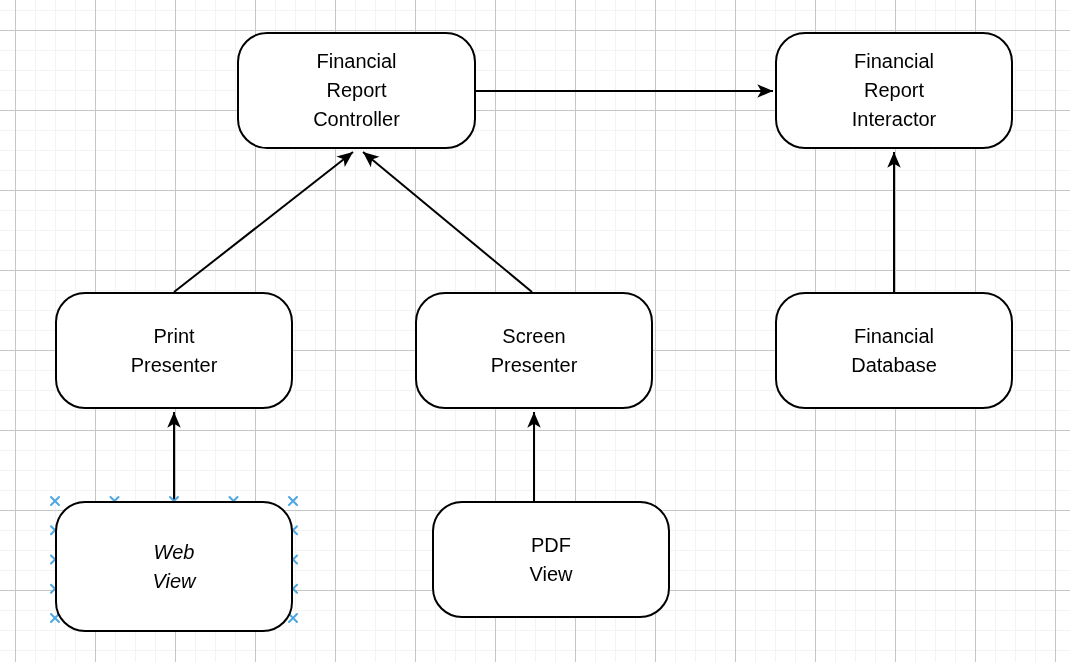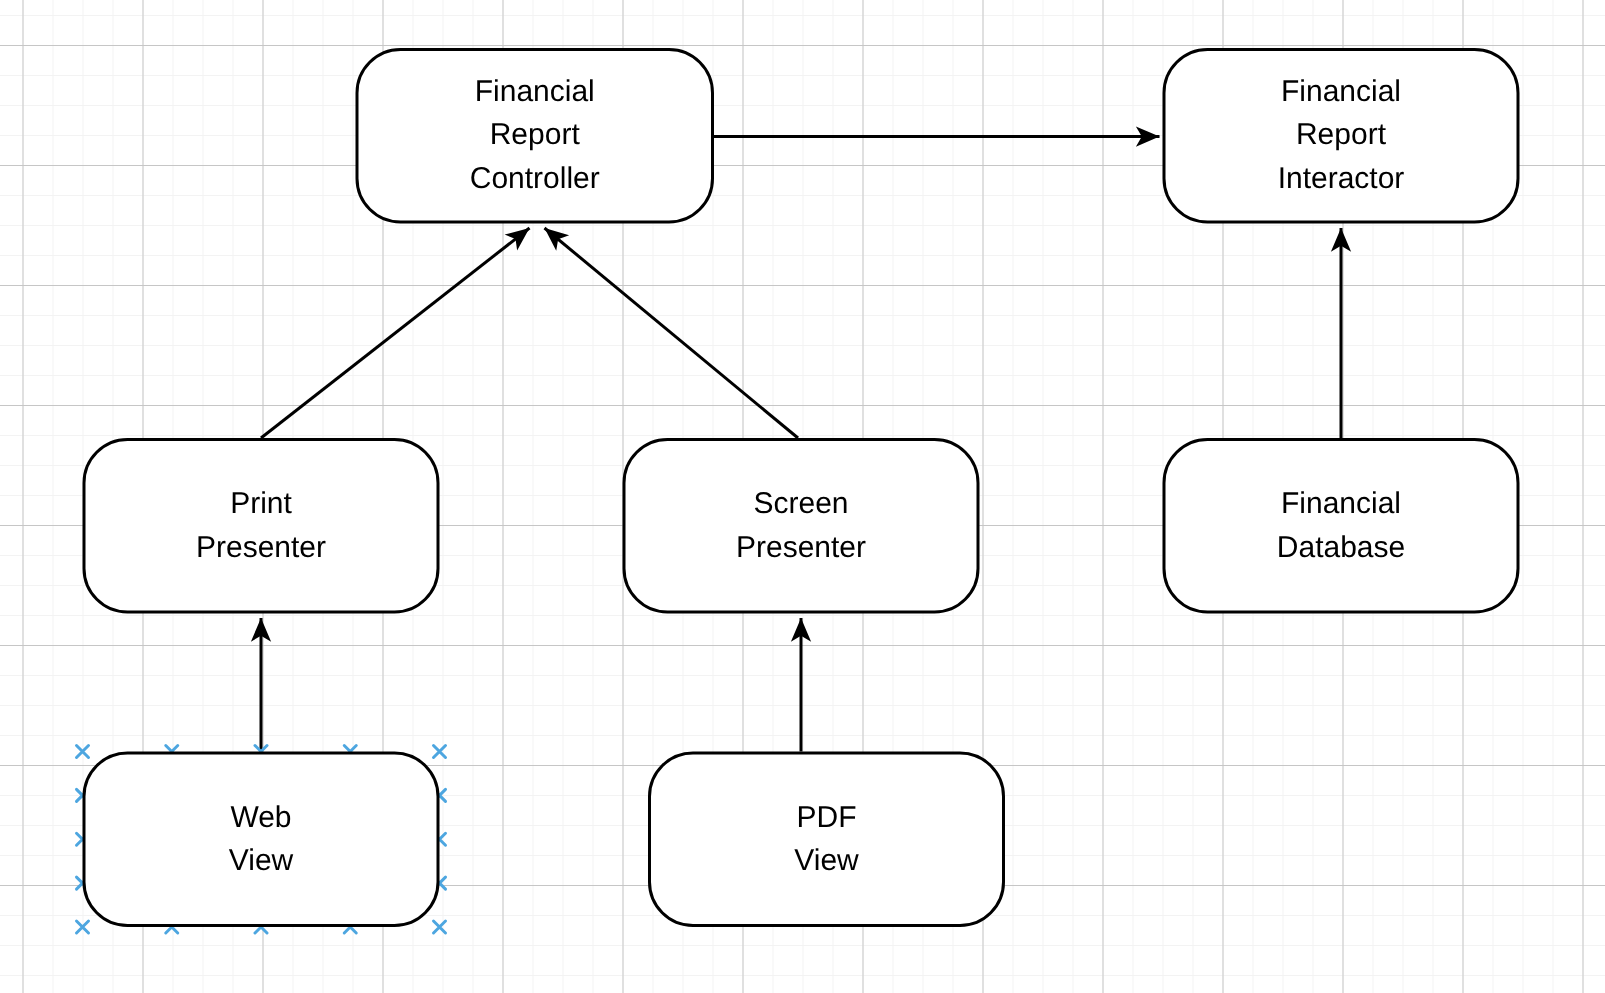--- a/index.html
+++ b/index.html
@@ -112,21 +112,21 @@
 Presenter</span>
     </div>
     <div class="node" style="left: 415px; top: 292px; width: 238px; height: 117px;">
       <span class="node-label">Screen
 Presenter</span>
     </div>
     <div class="node" style="left: 775px; top: 292px; width: 238px; height: 117px;">
       <span class="node-label">Financial
 Database</span>
     </div>
-    <div class="node" style="left: 55px; top: 501px; width: 238px; height: 117px;">
+    <div class="node" style="left: 55px; top: 501px; width: 238px; height: 131px; font-style: italic;">
       <span class="node-label">Web
 View</span>
     </div>
     <div class="node" style="left: 432px; top: 501px; width: 238px; height: 117px;">
       <span class="node-label">PDF
 View</span>
     </div>
   </div>
 
 </body></html>

